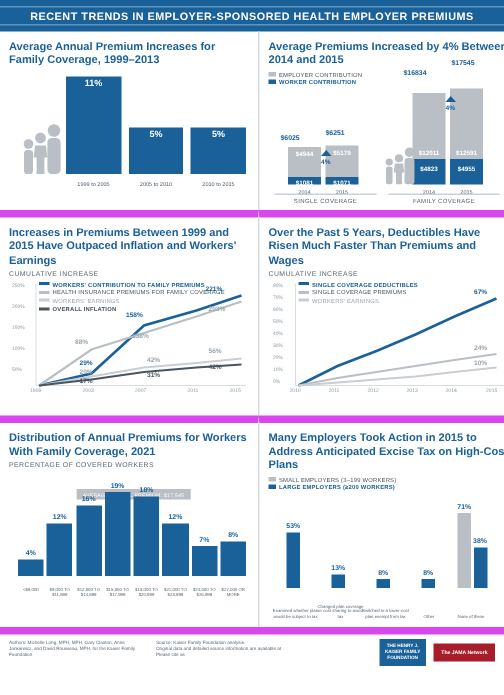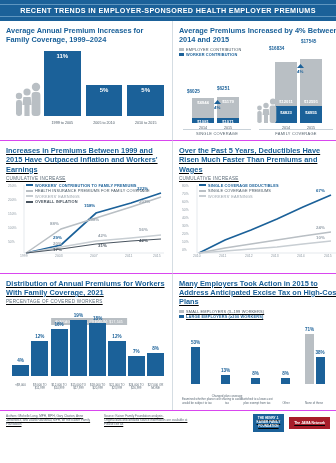--- a/index.html
+++ b/index.html
@@ -12,21 +12,21 @@
   .banner {
     background: #1b6199; color: #fff;
     text-align: center;
     font-size: 7.2px; font-weight: bold; letter-spacing: .35px;
     padding: 4px 0 4px;
   }
   .banner-inner { border-top: 1px solid #5f96c0; border-bottom: 1px solid #5f96c0; padding: 1px 0; }
   .grid { display: grid; grid-template-columns: 1fr 1fr; }
   .panel { padding: 5px 6px 4px 6px; position: relative; }
   .vline { border-left: 1px solid #d5dde3; }
-  .hline { border-top: 1px solid #d946ef; text-decoration: underline; }
+  .hline { border-top: 5px solid #d946ef; }
   h2 {
     color: #1b6199; font-size: 7.4px; font-weight: bold;
     line-height: 1.25; margin-bottom: 2px;
   }
   .subhead { color: #5a6a77; font-size: 4.6px; letter-spacing: .3px; margin-bottom: 2px; }
   .legend { margin-bottom: 1px; }
   .legend-row { display: flex; align-items: center; gap: 2px; font-size: 3.9px; letter-spacing: .15px; margin-bottom: .5px; color: #44535f; }
   .sw { width: 5px; height: 3px; display: inline-block; }
   .lsw { width: 7px; height: 1.6px; display: inline-block; }
   .chart { position: relative; }
@@ -86,21 +86,21 @@
 </head>
 <body>
 
 <div class="banner">
   <div class="banner-inner">RECENT TRENDS IN EMPLOYER-SPONSORED HEALTH EMPLOYER PREMIUMS</div>
 </div>
 
 <div class="grid">
 
   <div class="panel">
-    <h2>Average Annual Premium Increases for Family Coverage, 1999–2024</h2>
+    <h2>Average Annual Premium Increases for Family Coverage, 1999–2013</h2>
     <div class="p1 chart">
       <svg class="family-icon" width="30" height="36" viewBox="0 0 30 36">
         <circle cx="7" cy="16" r="3.2" fill="#b9bfc4"></circle>
         <rect x="4" y="20" width="6" height="16" rx="2.4" fill="#b9bfc4"></rect>
         <circle cx="15" cy="12" r="3.6" fill="#b9bfc4"></circle>
         <path d="M11.4 17 h7.2 l1 8 -2 0 v11 h-5.2 v-11 h-2 z" fill="#b9bfc4"></path>
         <circle cx="24" cy="7" r="4.2" fill="#b9bfc4"></circle>
         <rect x="19.6" y="12" width="8.8" height="24" rx="3" fill="#b9bfc4"></rect>
       </svg>
       <div class="bars">

